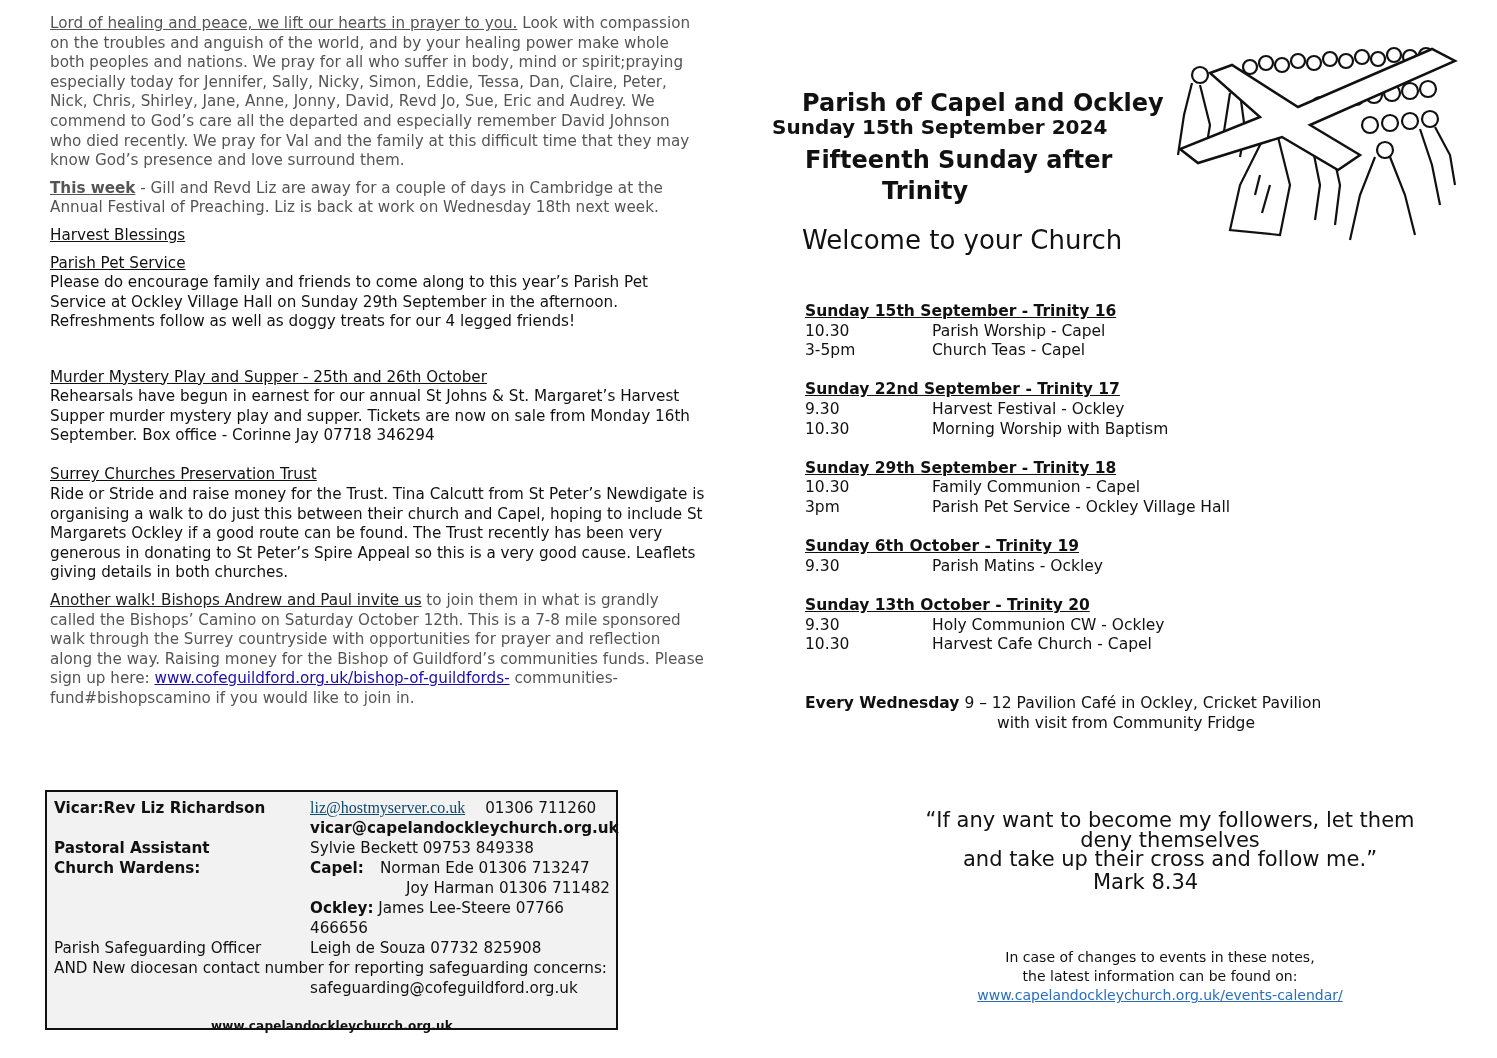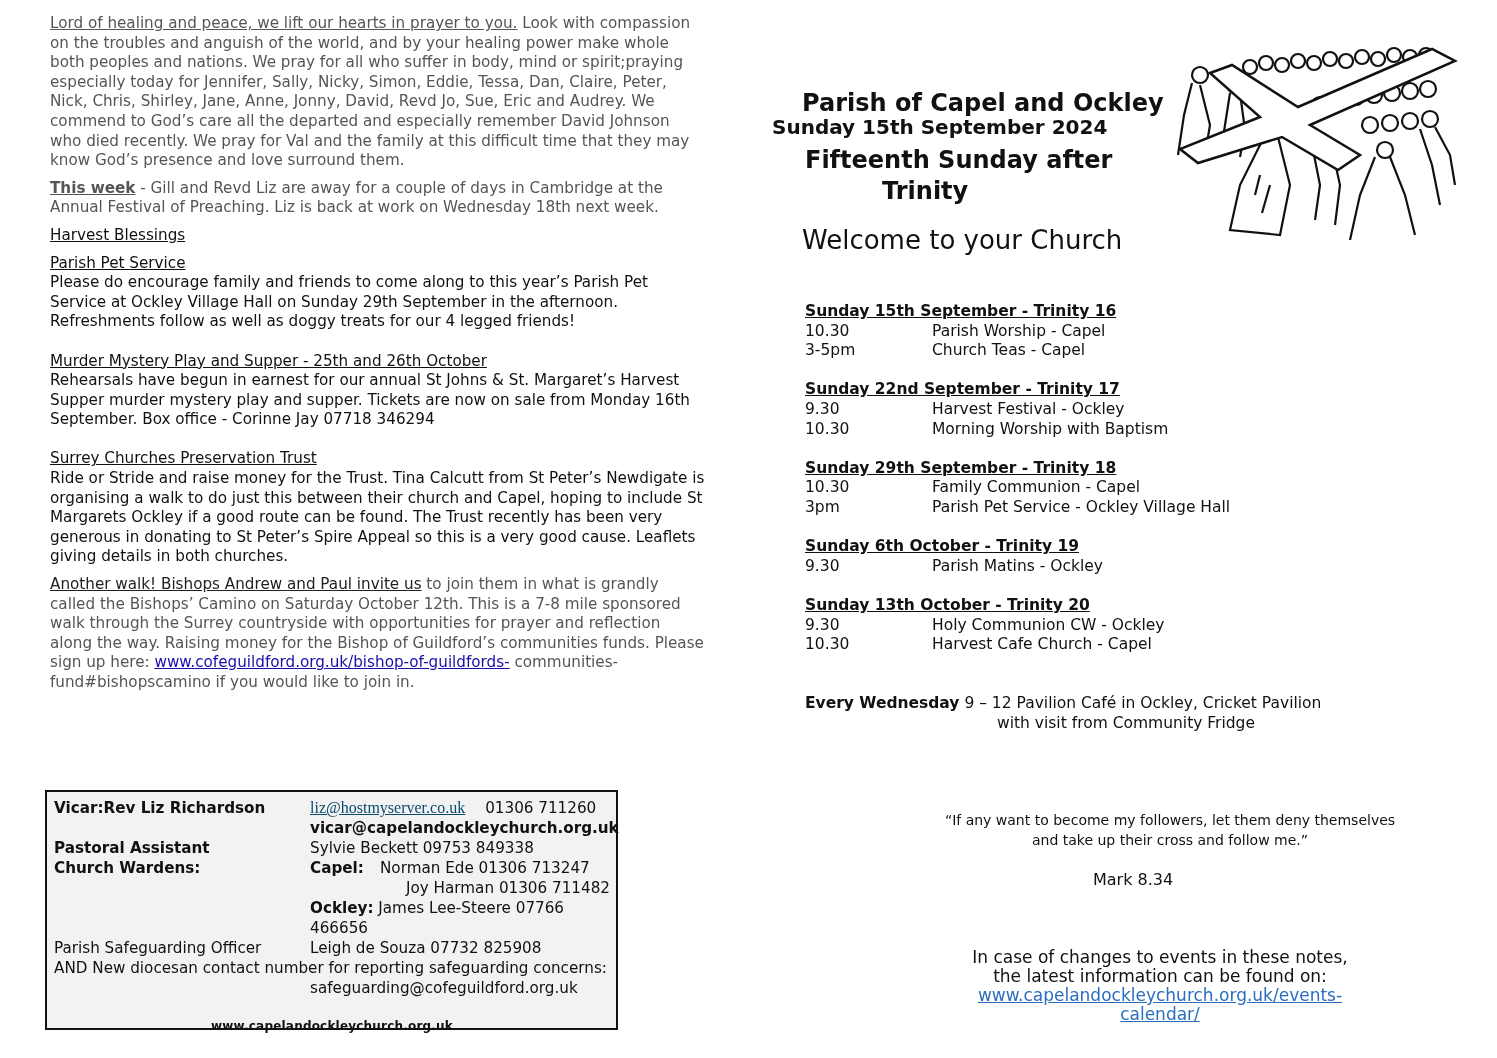--- a/index.html
+++ b/index.html
@@ -33,40 +33,40 @@
 
   .schedule { position: absolute; left: 805px; top: 302px; width: 480px; font-size: 15.5px; line-height: 19.6px; }
   .sgroup { margin-bottom: 19.6px; }
   .shead { font-weight: bold; text-decoration: underline; }
   .srow { display: flex; }
   .stime { width: 127px; flex-shrink: 0; }
 
   .wed { position: absolute; left: 805px; top: 694px; width: 560px; font-size: 15.5px; line-height: 19.6px; }
   .wed .line2 { padding-left: 192px; }
 
-  .quote { position: absolute; left: 905px; top: 811px; width: 530px; text-align: center; font-size: 14px; line-height: 19.6px; }
-  .ref { position: absolute; left: 1093px; top: 870px; font-size: 16px; }
-
-  .changes { position: absolute; left: 940px; top: 948px; width: 440px; text-align: center; font-size: 17px; line-height: 19px; }
+  .quote { position: absolute; left: 905px; top: 811px; width: 530px; text-align: center; font-size: 21px; line-height: 19.6px; }
+  .ref { position: absolute; left: 1093px; top: 870px; font-size: 21px; }
+
+  .changes { position: absolute; left: 940px; top: 948px; width: 440px; text-align: center; font-size: 14px; line-height: 19px; }
   .changes .ev-link { color: #2a6ebd; text-decoration: underline; }
 </style>
 </head>
 <body>
 
 <div class="left">
   <p class="gray">
     <span class="u">Lord of healing and peace, we lift our hearts in prayer to you.</span><span> Look with compassion on the troubles and anguish of the world, and by your healing power make whole both peoples and nations. We pray for all who suffer in body, mind or spirit;praying especially today for Jennifer, Sally, Nicky, Simon, Eddie, Tessa, Dan, Claire, Peter, Nick, Chris, Shirley, Jane, Anne, Jonny, David, Revd Jo, Sue, Eric and Audrey. We commend to God’s care all the departed and especially remember David Johnson who died recently.  We pray for Val and the family at this difficult time that they may know God’s presence and love surround them.</span>
   </p>
   <p class="gray">
     <span class="u b">This week</span><span> - Gill and Revd Liz are away for a couple of days in Cambridge at the Annual Festival of Preaching.  Liz is back at work on Wednesday 18th next week.</span>
   </p>
   <p>
     <span class="u">Harvest Blessings</span><br>
   </p>
-  <p style="margin-bottom:0">
+  <p style="margin-bottom:16px">
     <span class="u">Parish Pet Service</span><br>
     <span>Please do encourage family and friends to come along to this year’s Parish Pet Service at Ockley Village Hall on Sunday 29th September in the afternoon. Refreshments follow as well as doggy treats for our 4 legged friends!</span>
   </p>
   <div class="blank"></div>
   <p style="margin-bottom:0">
     <span class="u">Murder Mystery Play and Supper - 25th and 26th October</span><br>
     <span>Rehearsals have begun in earnest for our annual St Johns &amp; St. Margaret’s Harvest Supper murder mystery play and supper.  Tickets are now on sale from Monday 16th September.  Box office - Corinne Jay 07718 346294</span>
   </p>
   <div class="blank"></div>
   <p>

